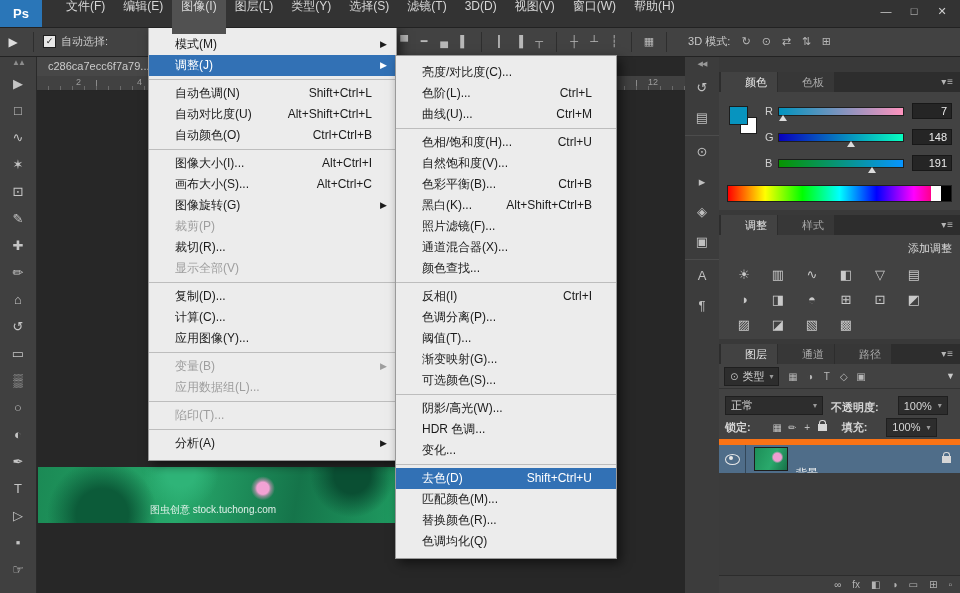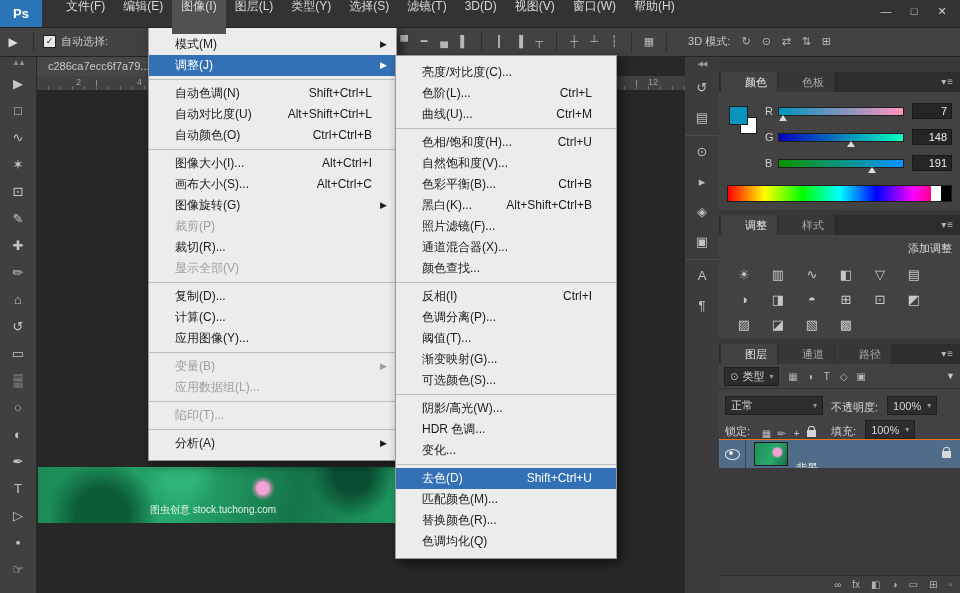--- a/index.html
+++ b/index.html
@@ -99,22 +99,22 @@
   #layers-body{flex:1;display:flex;flex-direction:column;background:#424242;}
   .lr-filter{height:24px;display:flex;align-items:center;padding:0 5px;border-bottom:1px solid #333;flex:none;}
   .type-dd{display:flex;align-items:center;background:#2d2d2d;border:1px solid #1f1f1f;height:17px;padding:0 5px;margin-right:5px;}
   .type-dd .mag{margin-right:4px;font-size:10px;color:#bbb;}
   .fico{width:17px;text-align:center;color:#b8b8b8;font-size:10px;}
   .funnel{margin-left:auto;color:#c9c9c9;font-size:9px;}
   .lr-blend{height:26px;display:flex;align-items:flex-end;padding:0 6px;flex:none;}
   .dd{background:#2d2d2d;border:1px solid #1f1f1f;height:17px;display:flex;align-items:center;padding:0 5px;}
   .dd .dar{margin-left:6px;font-size:8px;color:#999;}
   .dd.blend{width:86px;justify-content:space-between;margin-right:8px;}
-  .lbl-sm{margin-right:9px;white-space:nowrap;}
-  .lr-lock{height:24px;display:flex;align-items:flex-end;padding:0 6px;border-bottom:1px solid #f97316;flex:none;}
+  .lbl-sm{margin-right:19px;white-space:nowrap;font-weight:bold;}
+  .lr-lock{height:24px;display:flex;align-items:center;padding:0 6px;border-bottom:6px solid #f97316;flex:none;}
   .lico{width:15px;text-align:center;color:#c0c0c0;font-size:10px;}
   .padlock{position:relative;width:9px;height:7px;background:#d6d6d6;display:inline-block;}
   .padlock::before{content:"";position:absolute;left:1px;top:-4px;width:5px;height:4px;
                    border:1.5px solid #d6d6d6;border-bottom:none;border-radius:3px 3px 0 0;}
   .layer-row{height:28px;display:flex;align-items:center;background:#4f6d89;flex:none;}
   .eye-cell{width:26px;height:100%;display:flex;align-items:center;justify-content:center;border-right:1px solid rgba(0,0,0,.35);}
   .eye{width:13px;height:9px;border:1px solid #e9e9e9;border-radius:50%;position:relative;}
   .eye::after{content:"";position:absolute;left:3px;top:1.5px;width:4px;height:4px;background:#e9e9e9;border-radius:50%;}
   .layer-thumb{width:32px;height:22px;margin:0 8px;border:1px solid #1d1d1d;flex:none;
     background:radial-gradient(circle at 70% 42%, #ef9ed2 0 4px, transparent 6px),

